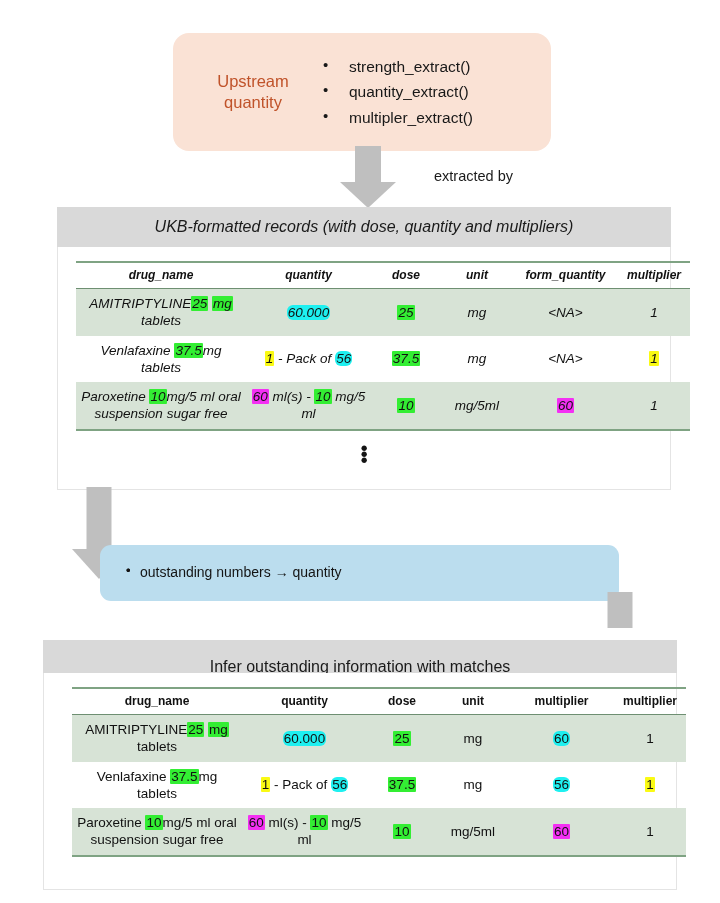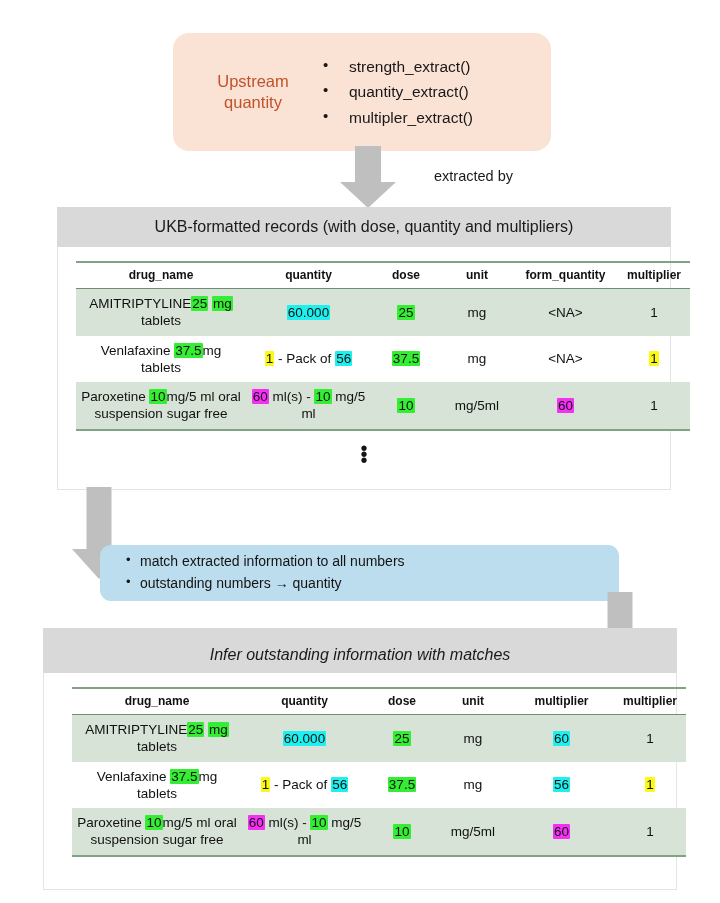--- a/index.html
+++ b/index.html
@@ -114,32 +114,32 @@
     background: #D9D9D9;
     text-align: center;
     font-size: 16px;
     color: #1a1a1a;
     box-sizing: border-box;
     display: flex;
     align-items: center;
     justify-content: center;
   }
 
-  #panel-upper { left: 57px; top: 207px; width: 614px; height: 247px; border: none; }
+  #panel-upper { left: 57px; top: 207px; width: 614px; height: 247px; border: none; font-style: italic; }
   #panel-upper .panel-header {
     position: absolute; left: 0; top: 0; width: 614px; height: 40px;
   }
   #panel-upper .panel-body {
     position: absolute; left: 0; top: 40px; width: 614px; height: 243px;
     background: #fff; border: 1px solid #E4E4E4; border-top: none; box-sizing: border-box;
   }
 
   #panel-lower { left: 43px; top: 628px; width: 634px; height: 262px; border: none; }
   #panel-lower .panel-header {
-    position: absolute; left: 0; top: 0; width: 634px; height: 53px; font-style: italic;
+    position: absolute; left: 0; top: 12px; width: 634px; height: 53px;
   }
   #panel-lower .panel-body {
     position: absolute; left: 0; top: 45px; width: 634px; height: 217px;
     background: #fff; border: 1px solid #E4E4E4; border-top: none; box-sizing: border-box;
   }
 
   
   table.rec {
     border-collapse: collapse;
     table-layout: fixed;
@@ -160,21 +160,21 @@
     line-height: 1.28;
     color: #111;
     vertical-align: middle;
   }
   table.rec tbody tr.shade td { background: #D7E3D6; }
   table.rec tbody tr.last td { border-bottom: 2px solid #7FA383; }
 
   
   .hl { padding: 0 1px; border-radius: 1px; }
   .hl-green   { background: #33EE33; }
-  .hl-cyan    { background: #1EF0F0; }
+  .hl-cyan    { background: #1EF0F0; border-radius: 6px; }
   .hl-magenta { background: #F330F3; }
   .hl-yellow  { background: #FAFA14; }
 
   
   #ellipsis {
     position: absolute;
     left: 0; right: 0;
     top: 198px;
     text-align: center;
     font-size: 22px;
@@ -307,21 +307,20 @@
 
 <div id="arrow-infer" class="arrow-down">
   <div class="stem"></div>
   <div class="head"></div>
 </div>
 
 <div id="infer-box" class="abs">
   <ul id="infer-list">
     <li>
       <span class="bullet">•</span>
-      <span>match extracted information to all numbers</span>
     </li>
     <li>
       <span class="bullet">•</span>
       <span>outstanding numbers → quantity</span>
     </li>
   </ul>
 </div>
 
 <div id="arrow-result" class="arrow-down">
   <div class="stem"></div>

